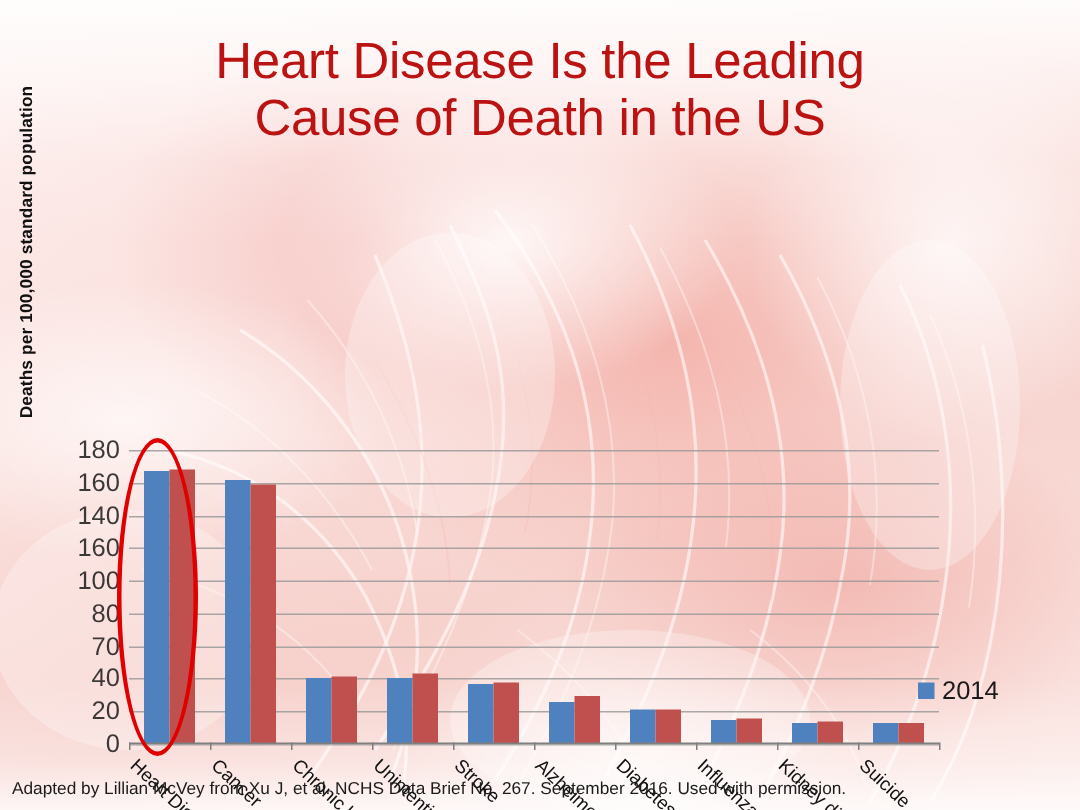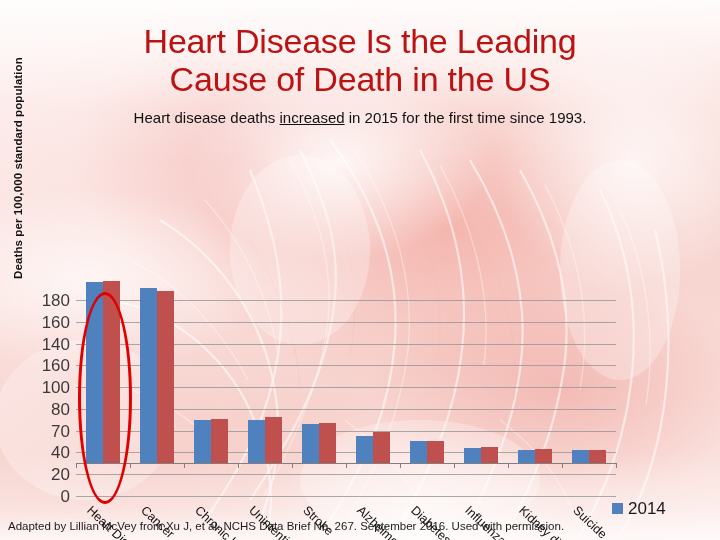--- a/index.html
+++ b/index.html
@@ -109,24 +109,24 @@
     color: #111;
     font-family: "Liberation Sans", sans-serif;
     font-size: 11.5px;
     font-weight: bold;
     letter-spacing: 0.1px;
     text-align: center;
     white-space: nowrap;
   }
   .plot {
     position: absolute;
-    left: 76px;
+    left: 86px;
     top: 160px;
     width: 540px;
-    height: 164px;
+    height: 196px;
   }
   .gridline {
     position: absolute;
     left: 0;
     width: 100%;
     height: 1px;
     background: #9a9a9a;
     opacity: 0.85;
   }
   .ylabel {
@@ -194,21 +194,20 @@
     font-size: 12.5px;
     line-height: 13px;
     white-space: nowrap;
   }
 
   .legend {
     position: absolute;
     left: 612px;
     top: 312px;
     width: 100px;
-    margin-top: 48px;
   }
   .legend-row {
     display: flex;
     align-items: center;
     gap: 5px;
     margin-bottom: 7px;
   }
   .swatch {
     width: 11px;
     height: 11px;
@@ -279,21 +278,20 @@
     </g>
   </svg>
 
   <div class="bg-layer bg-wash-light"></div>
   <div class="bg-layer bg-topfade"></div>
   <div class="bg-layer bg-bottomfade"></div>
 
   <div class="title">Heart Disease Is the Leading
 Cause of Death in the US</div>
 
-  <div class="subtitle"><span>Heart disease deaths </span><span class="u">increased</span><span> in 2015 for the first time since 1993.</span></div>
 
   <div id="chart">
     <div class="axis-title">Deaths per 100,000 standard population</div>
     <div class="plot">
       <div id="grid-layer">
           <div class="gridline" style="top: 0px;">
             <span class="ylabel">180</span>
           </div>
           <div class="gridline" style="top: 21.7778px;">
             <span class="ylabel">160</span>

